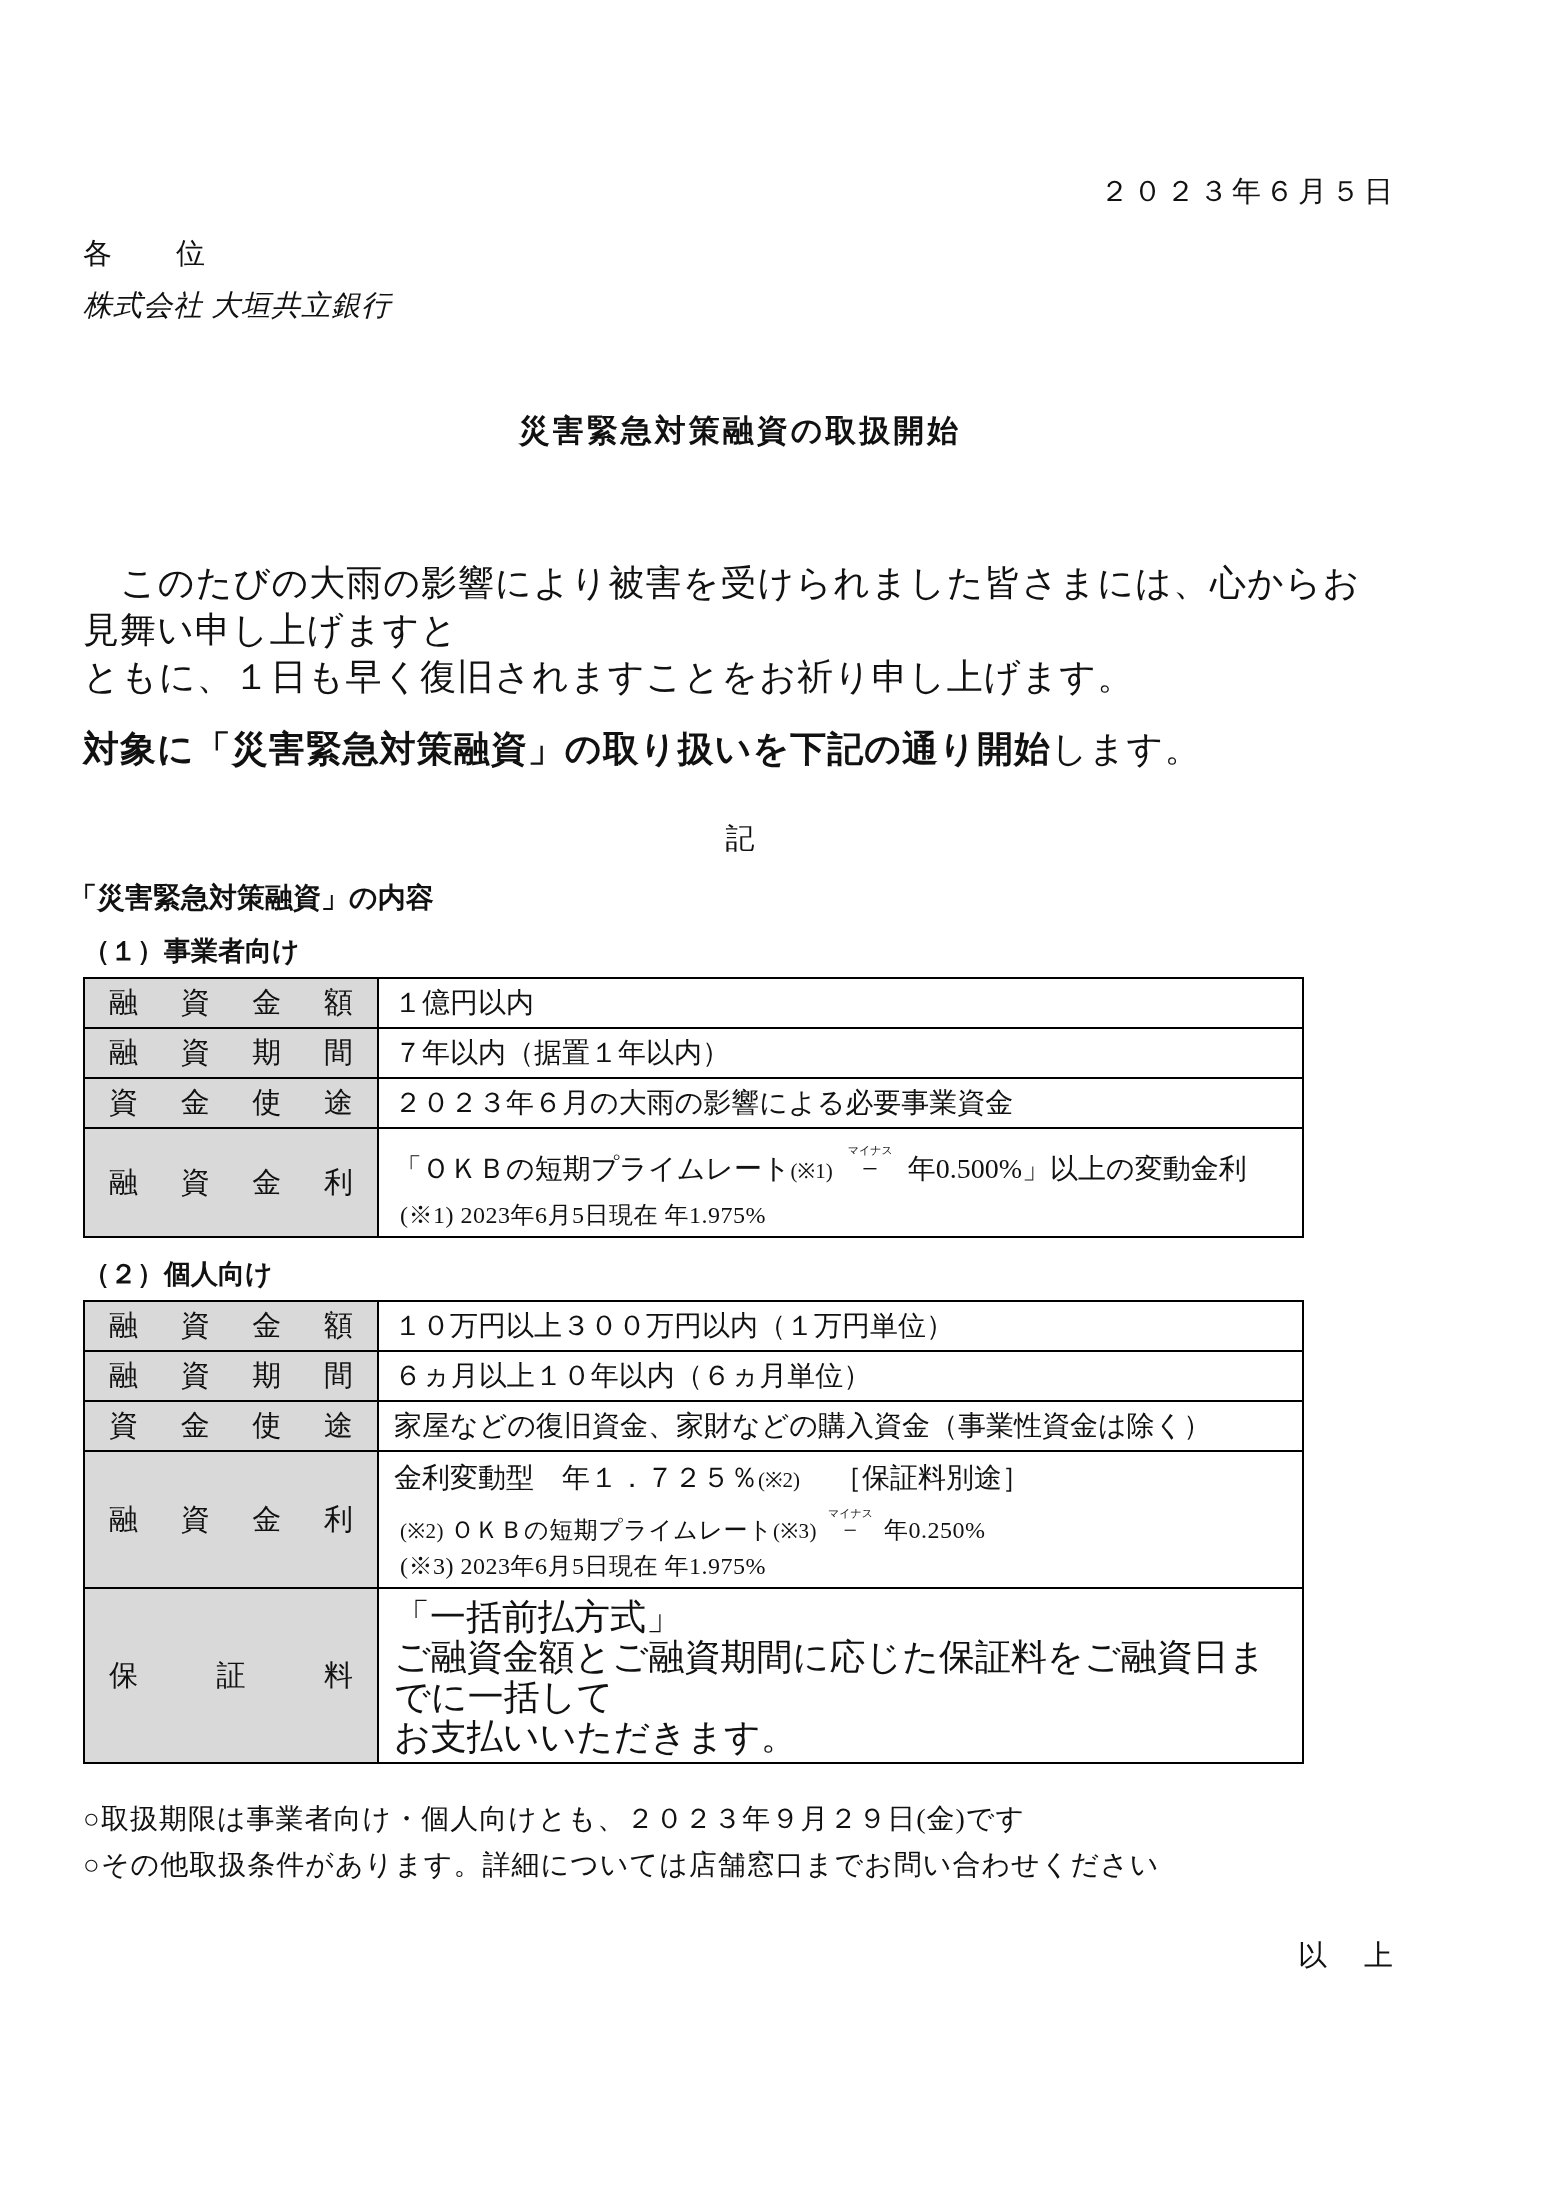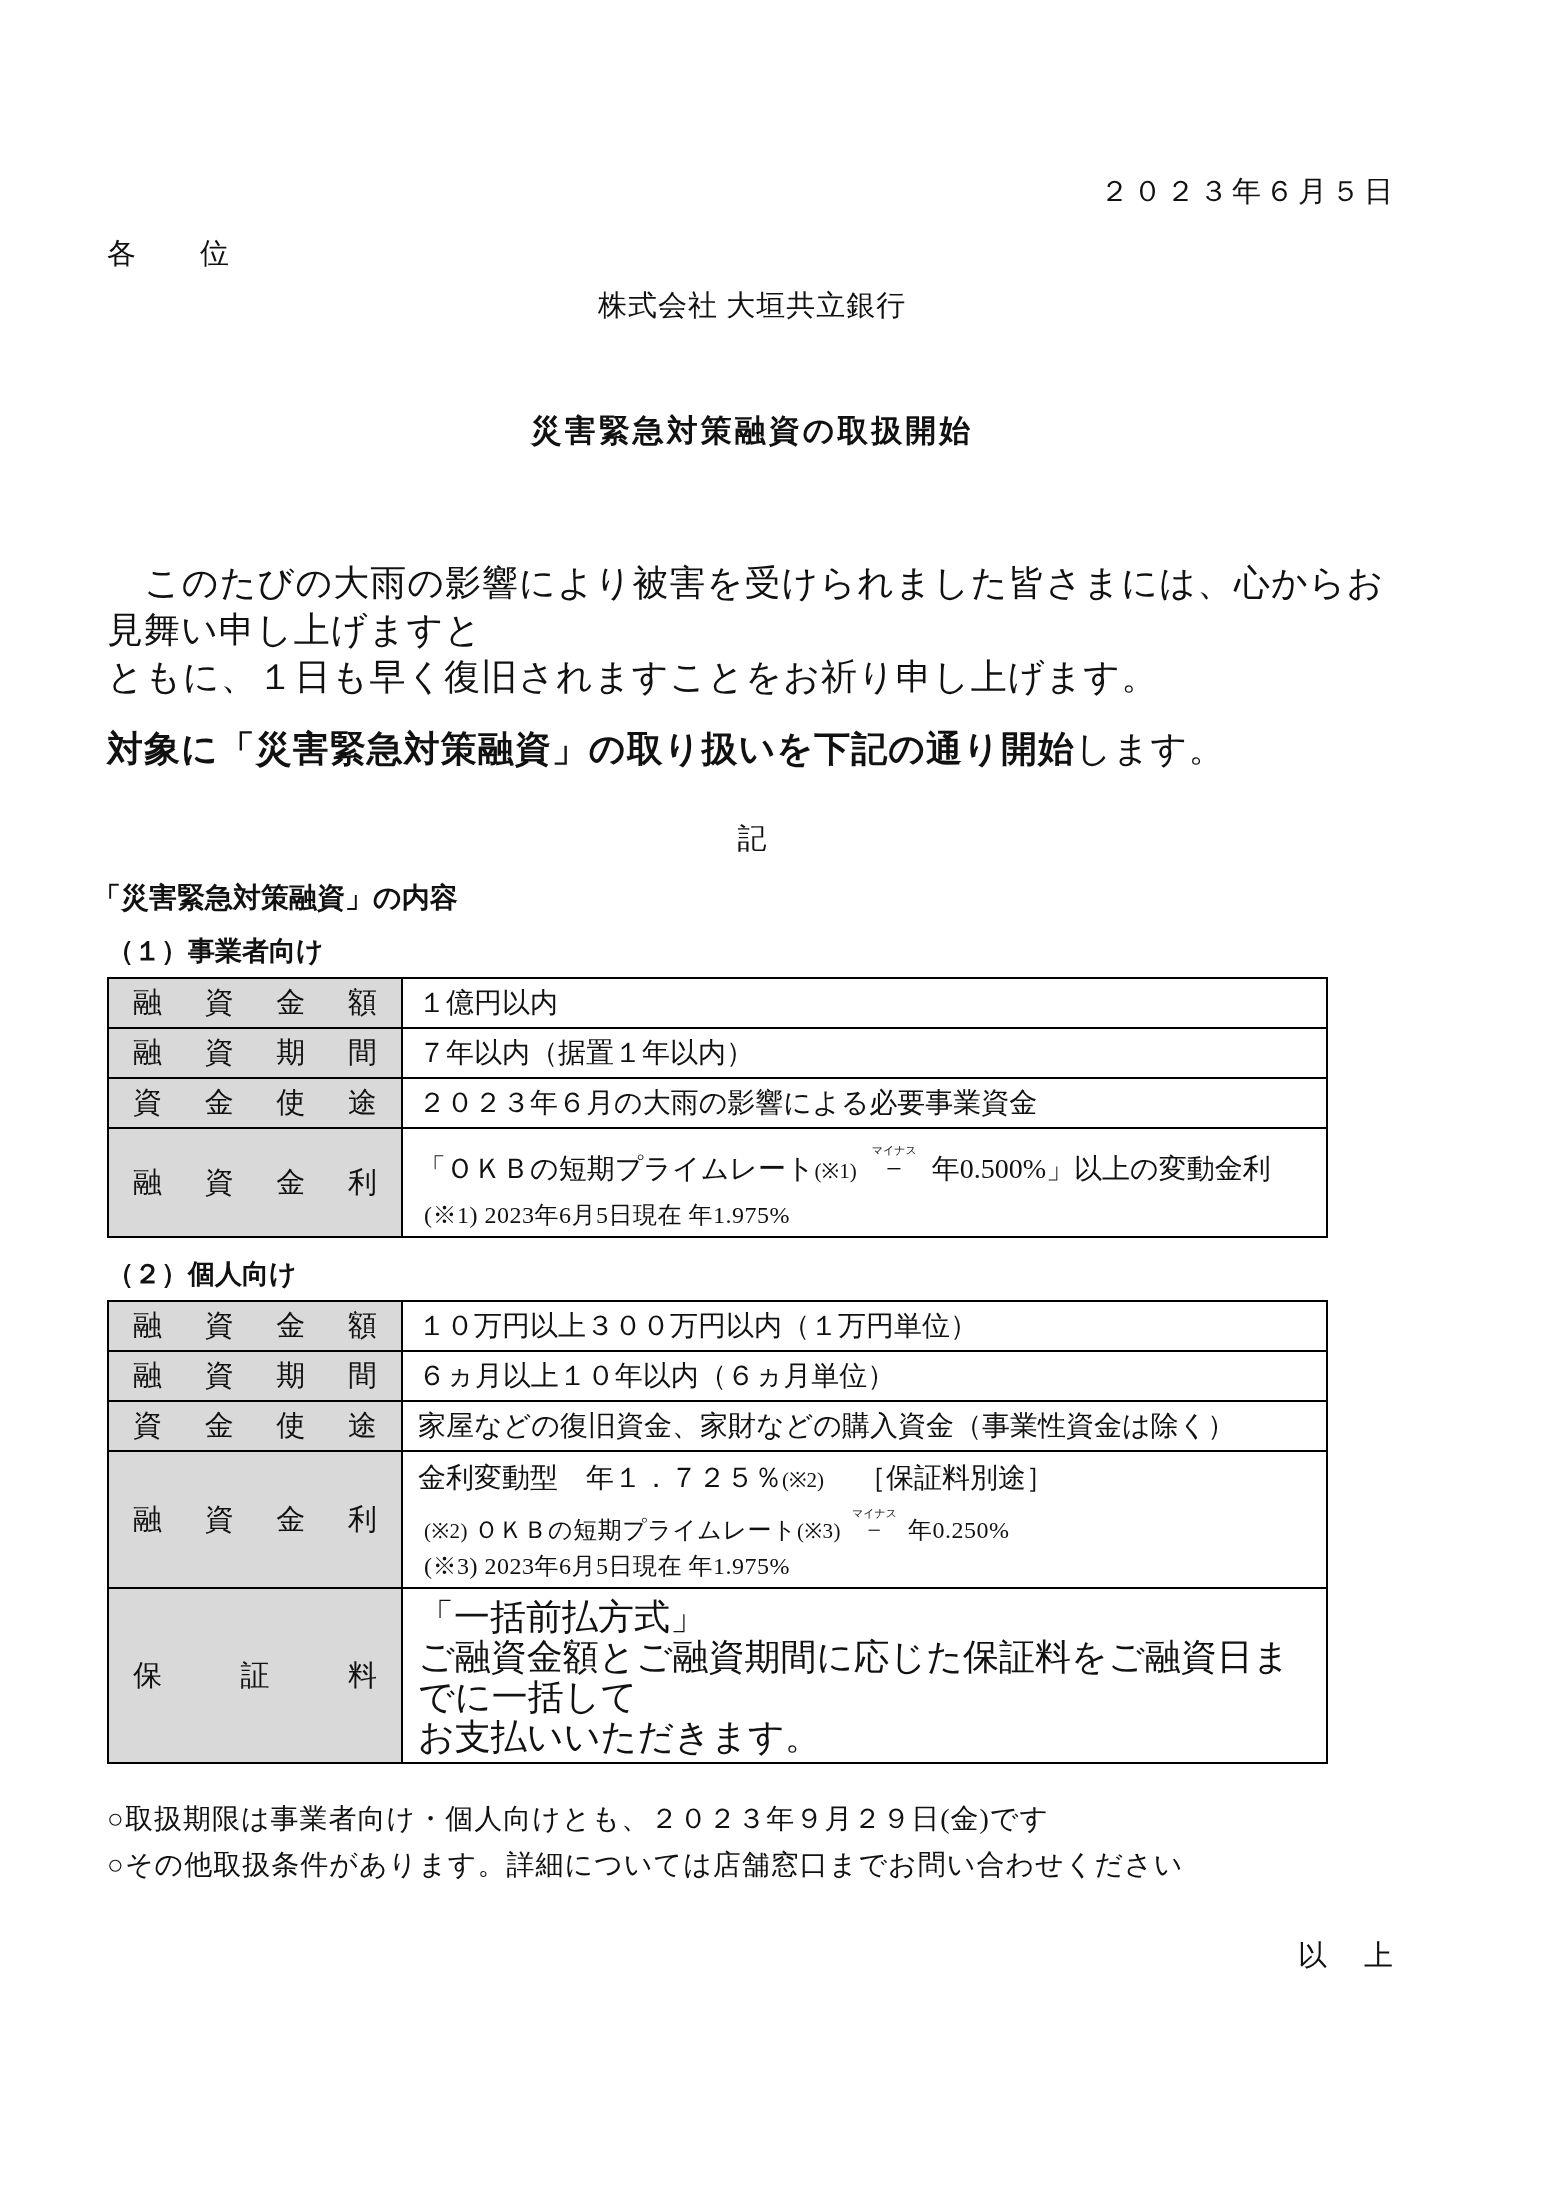--- a/index.html
+++ b/index.html
@@ -3,38 +3,39 @@
 <meta charset="utf-8">
 <style>
   * { box-sizing: border-box; margin: 0; padding: 0; }
   html, body { background: #ffffff; }
   body {
     width: 1551px; height: 2195px;
     overflow: hidden;
     color: #111111;
     font-family: "Liberation Serif", "DejaVu Serif", serif;
   }
-  .content { padding: 0 154px 0 107px; }
+  .content { padding: 0 154px 0 83px; }
 
   .date-line {
     padding-top: 172px;
     text-align: right;
     font-size: 29px;
     letter-spacing: 4px;
   }
   .salutation {
     margin-top: 22px;
     font-size: 29px;
     letter-spacing: 2px;
   }
   .company {
     margin-top: 12px;
-    text-align: center;
+    text-align: left;
     font-size: 29px;
     letter-spacing: 1px;
+    font-style: italic;
   }
   .doc-title {
     margin-top: 84px;
     text-align: center;
     font-size: 31px;
     font-weight: bold;
     letter-spacing: 3px;
     font-family: Liberation Mono, monospace;
   }
   .para {

